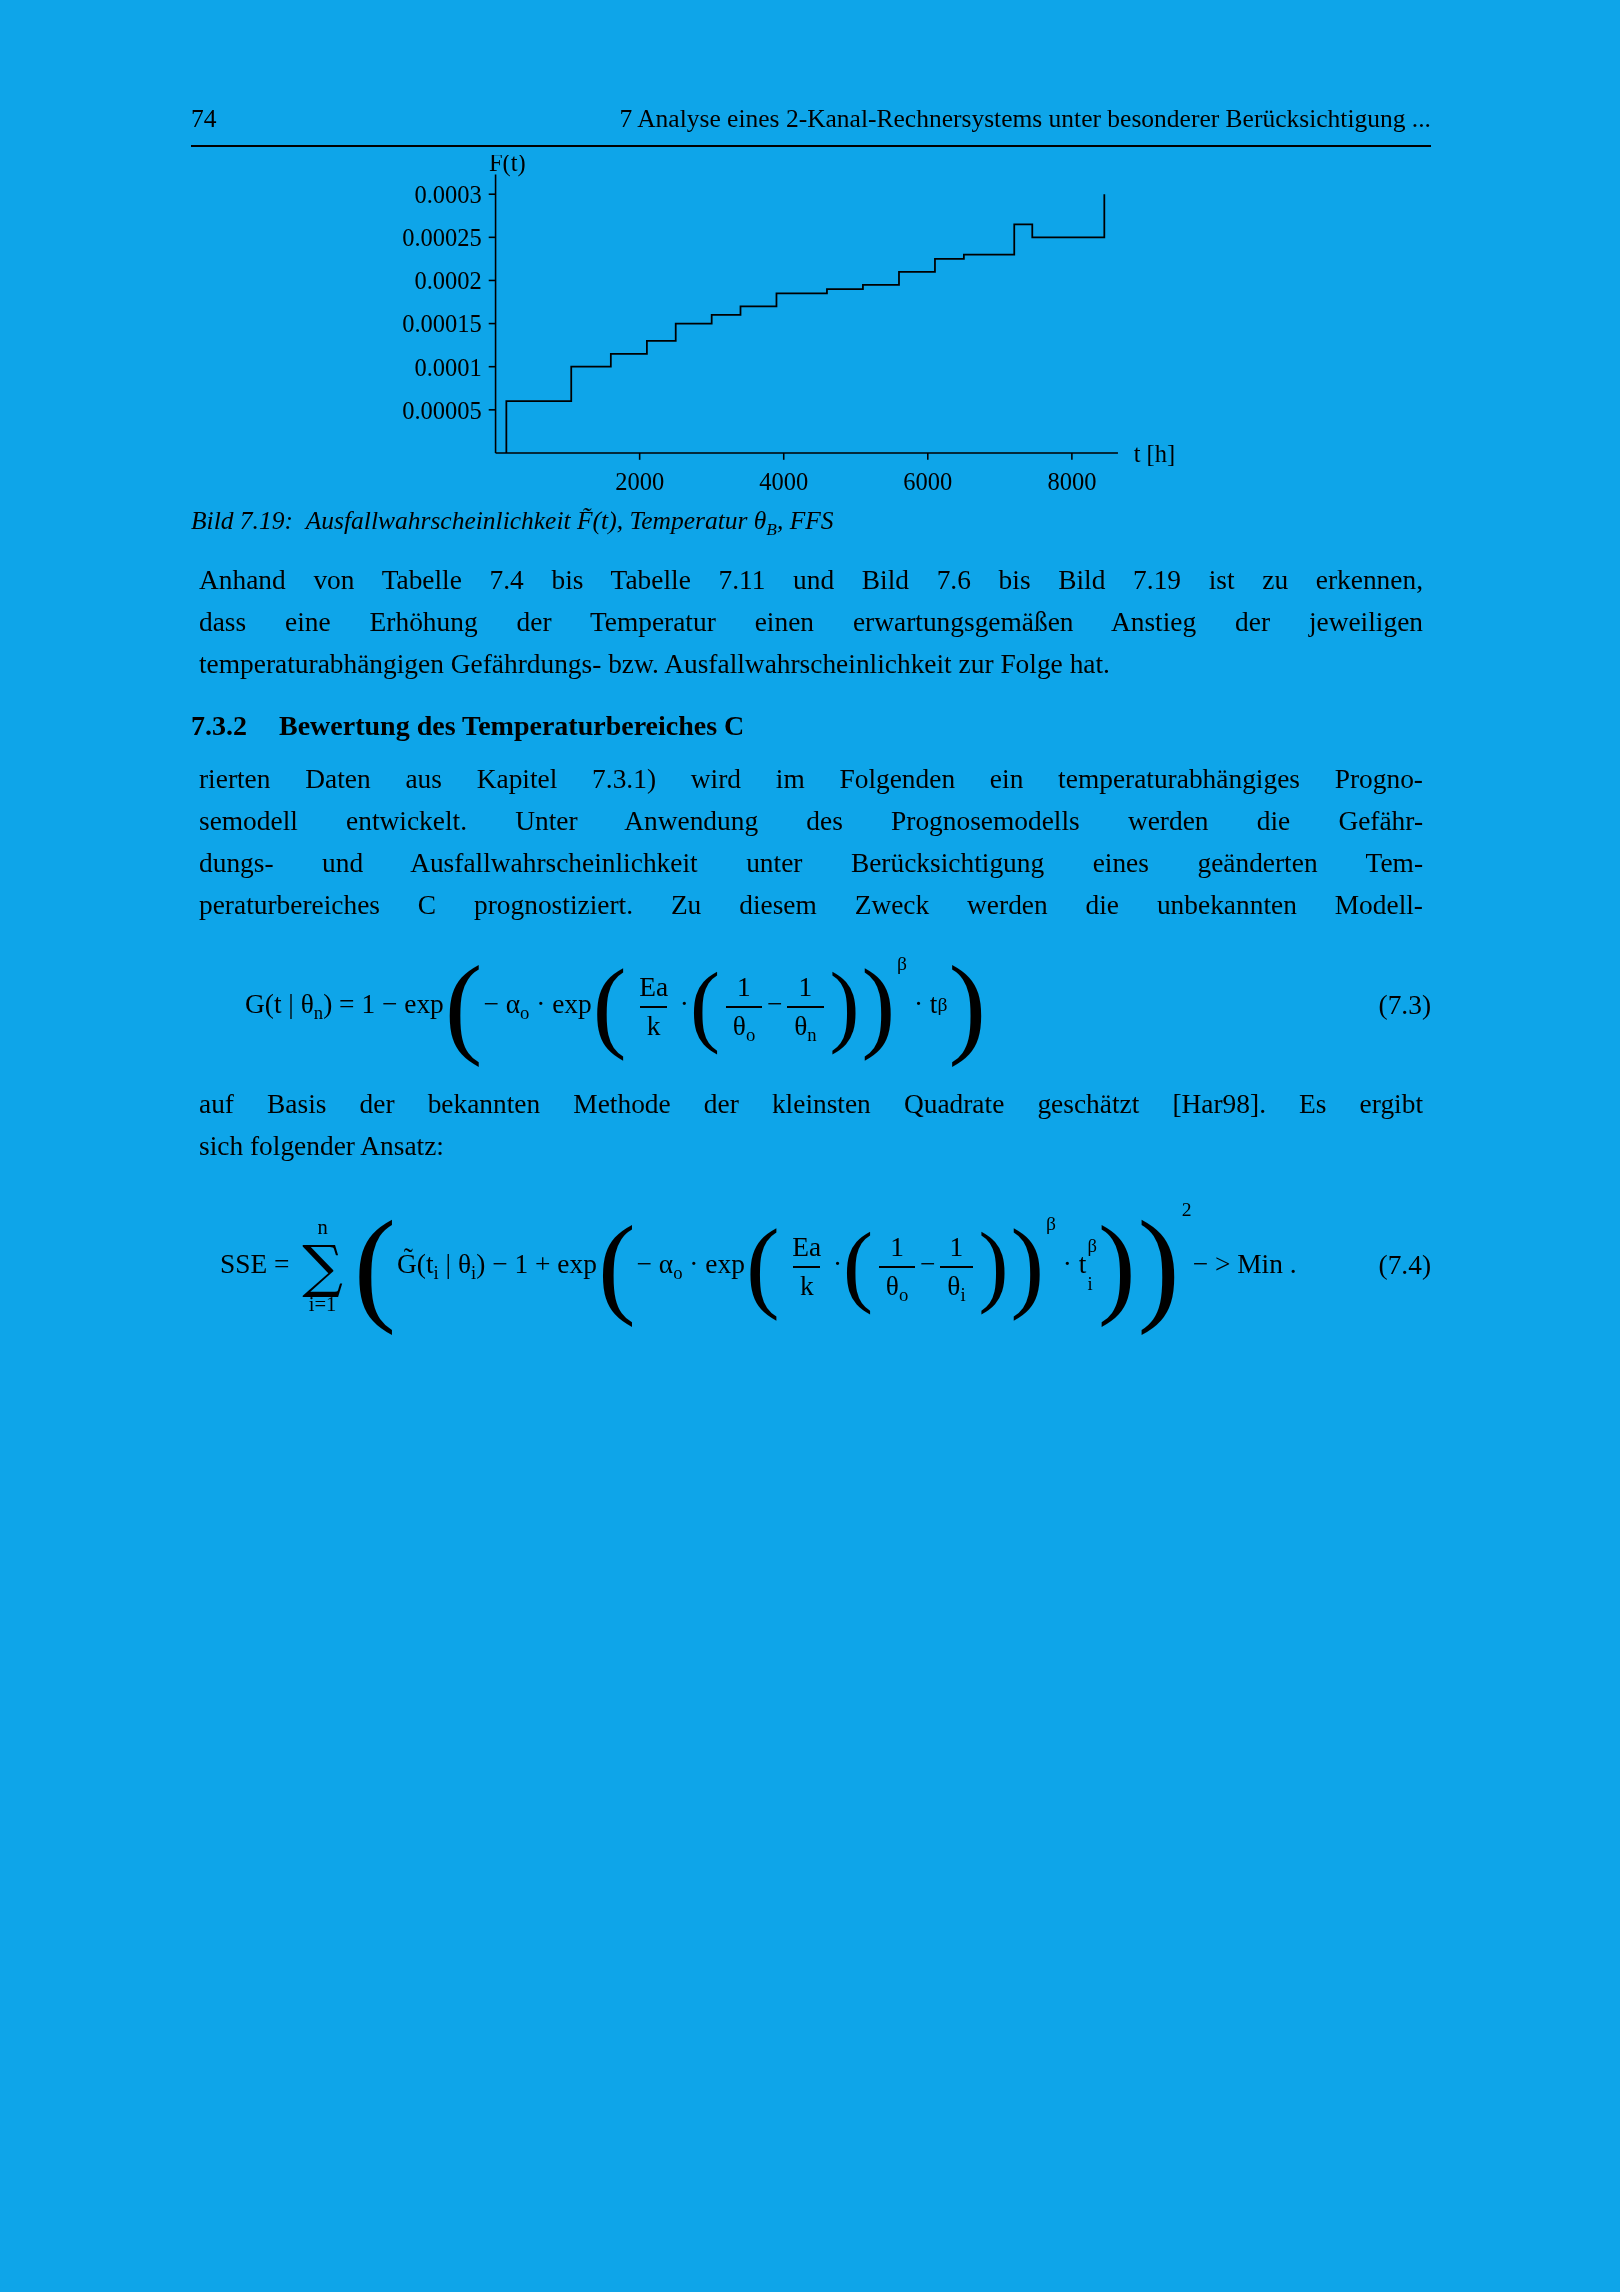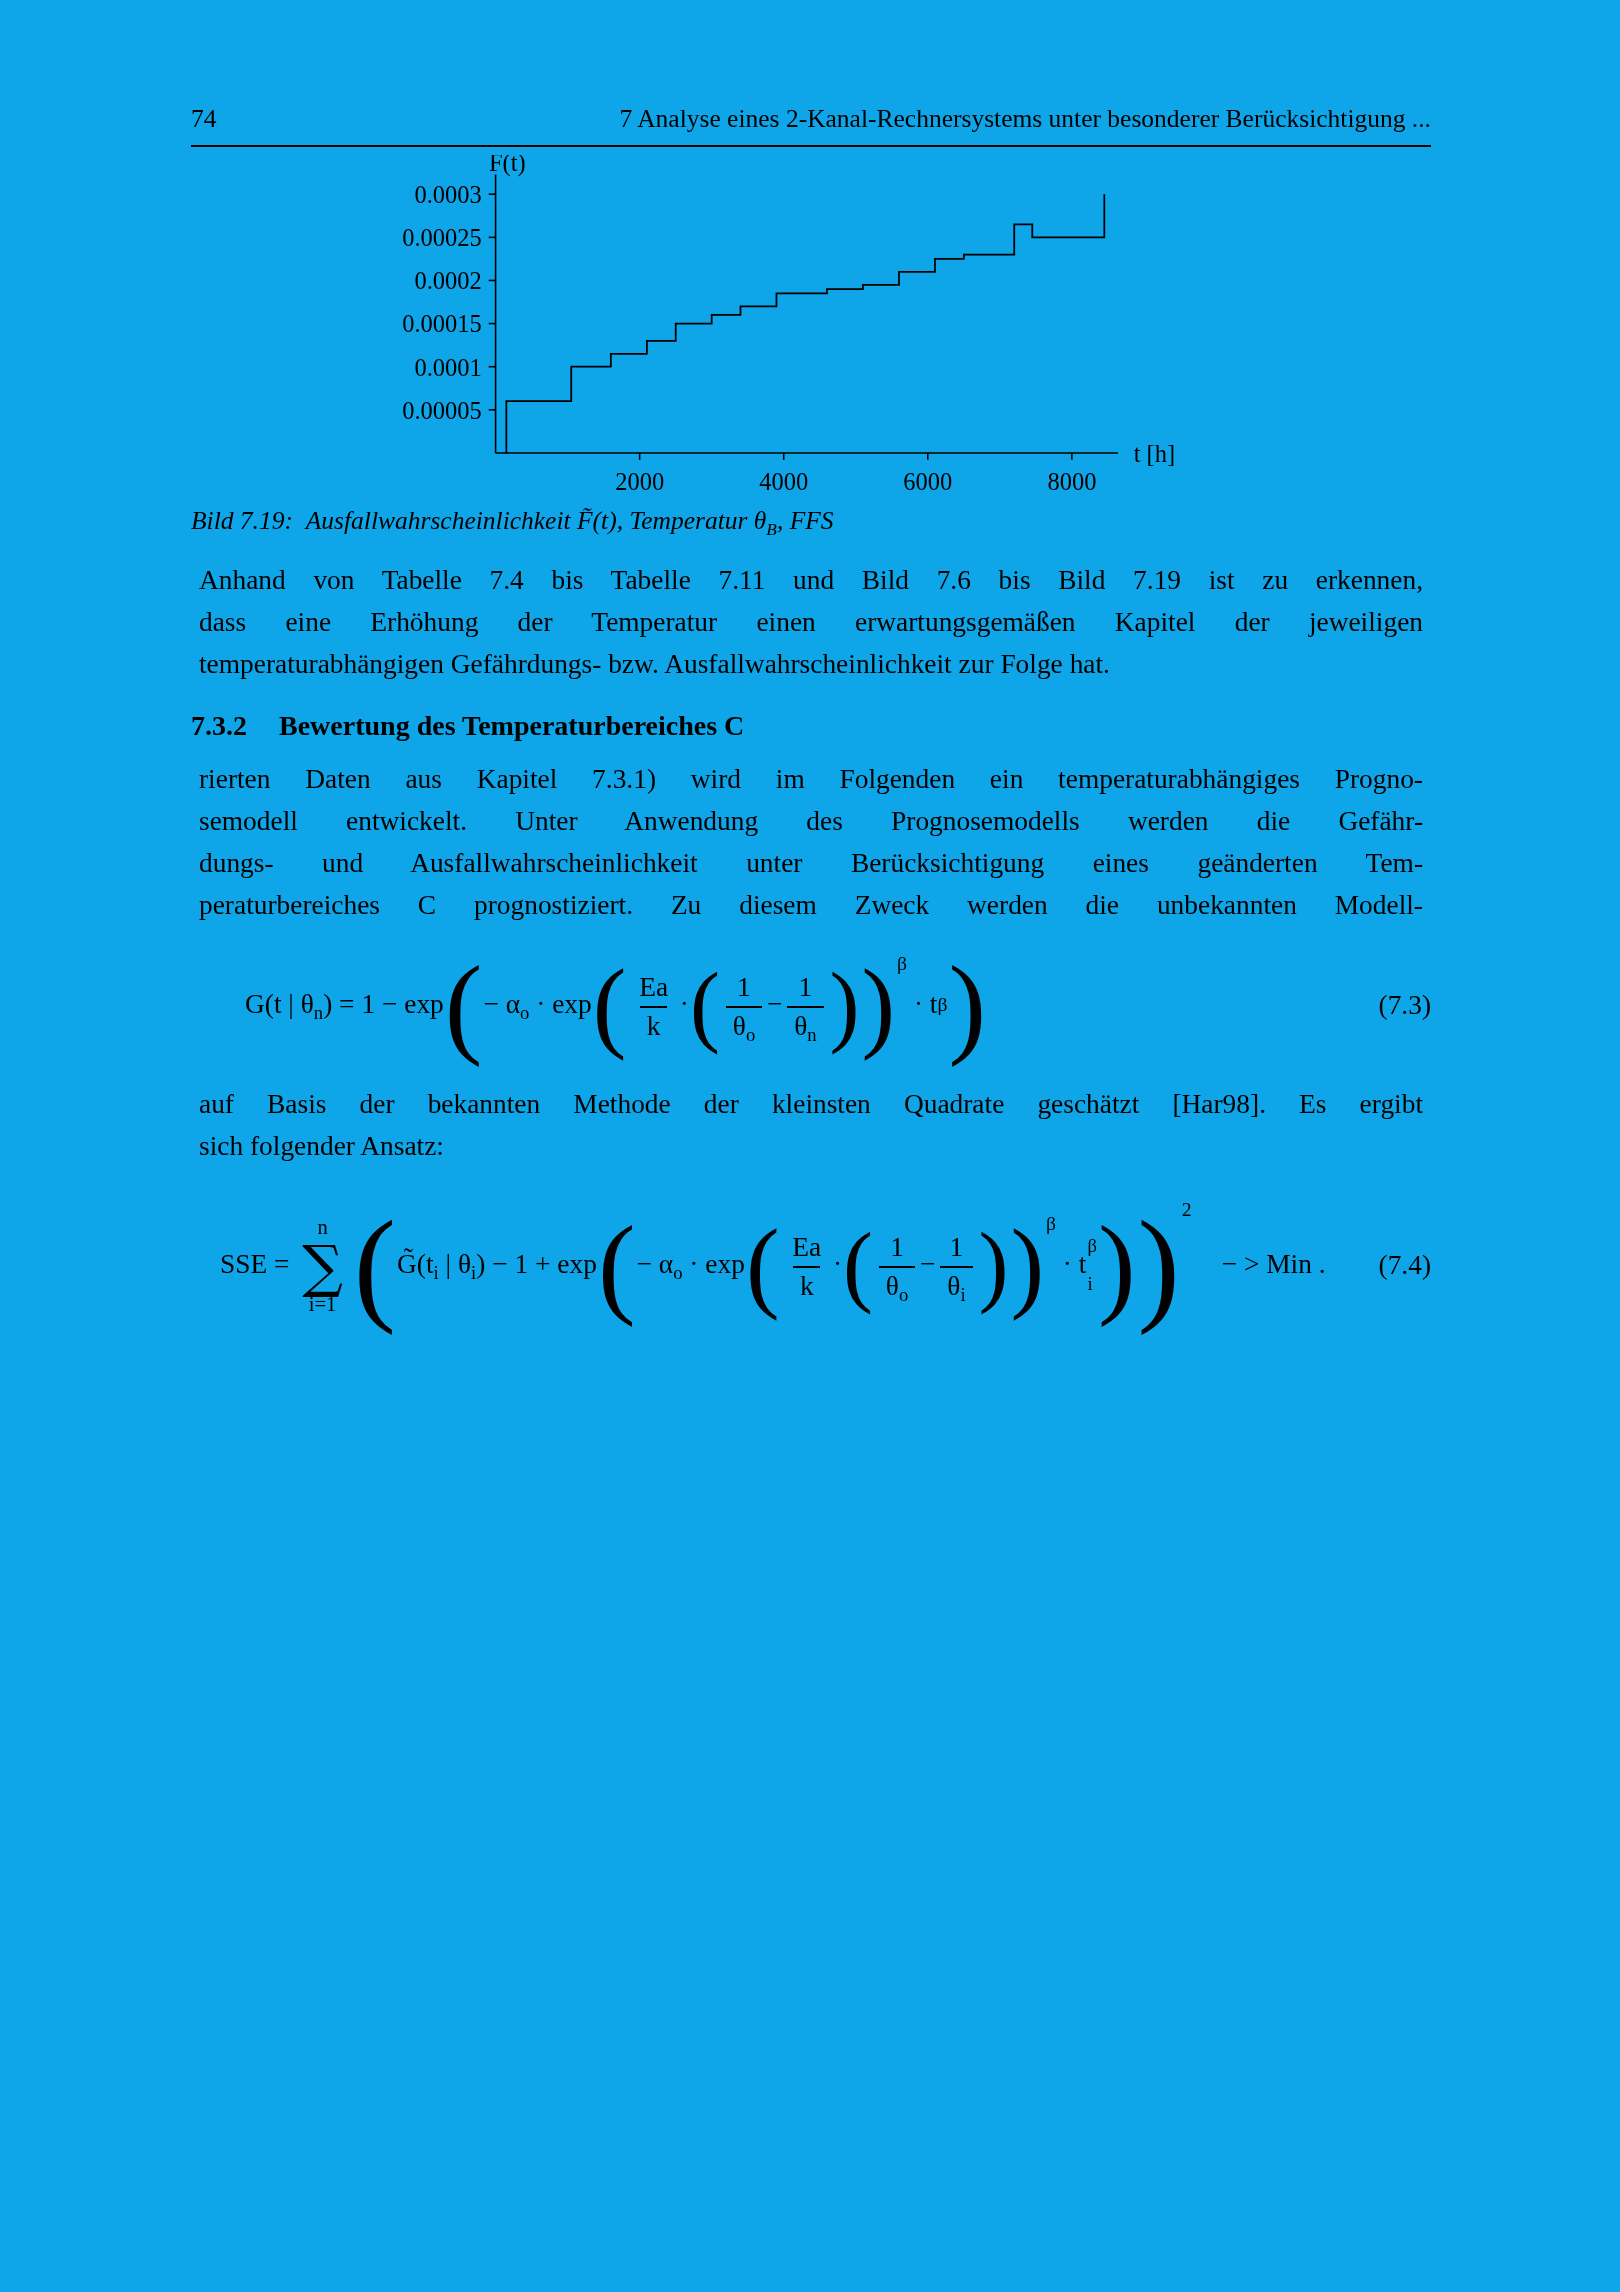--- a/index.html
+++ b/index.html
@@ -46,21 +46,21 @@
   .eq-row sup { font-size:19.6px; line-height:0; }
   .frac { display:inline-flex; flex-direction:column; align-items:center; 
           line-height:1.2; margin:0 4.9px; position:relative; top:2px; }
   .frac .num { padding:0 6.9px 2px 6.9px; }
   .frac .den { border-top:2px solid #000; padding:2px 6.9px 0 6.9px; }
   .sum { display:inline-flex; flex-direction:column; align-items:center; line-height:1;
          font-size:20.6px; margin:0 9.8px 0 5.9px; position:relative; top:1px; }
   .sum .sym { font-size:57px; line-height:0.85; font-family:"DejaVu Serif","DejaVu Sans",serif; padding:3.9px 0; }
   .tss { display:inline-flex; flex-direction:column; align-items:flex-start; justify-content:center;
          font-size:18.6px; line-height:1; gap:19.6px; margin-left:1px; }
-  .tail { line-height:33px; white-space:pre; margin-left:30px;text-align:center; }
+  .tail { line-height:33px; white-space:pre; margin-left:1px;text-align:center; }
 </style>
 </head>
 <body>
 
 <div class="page">
 
   <div class="header-row">
     <span>74</span>
     <span>7  Analyse eines 2-Kanal-Rechnersystems unter besonderer Berücksichtigung ...</span>
   </div>
@@ -95,21 +95,21 @@
         <polyline points="196.0,304.0 196.0,251.2 262.2,251.2 262.2,216.0 302.6,216.0 302.6,202.8 339.4,202.8 339.4,189.6 368.8,189.6 368.8,172.0 405.5,172.0 405.5,163.2 434.9,163.2 434.9,154.4 471.6,154.4 471.6,141.2 523.1,141.2 523.1,136.8 559.8,136.8 559.8,132.4 596.6,132.4 596.6,119.2 633.3,119.2 633.3,106.0 662.8,106.0 662.8,101.6 714.2,101.6 714.2,70.8 732.6,70.8 732.6,84.0 806.1,84.0 806.1,40.0" class="curve"></polyline>
       </svg>
   </div>
 
   <div class="caption">Bild 7.19:&nbsp;&nbsp;Ausfallwahrscheinlichkeit F̃(t), Temperatur θ<sub>B</sub>, FFS</div>
 
   <div class="body-text">
 
     <div class="para">
         <div class="jline">Anhand von Tabelle 7.4 bis Tabelle 7.11 und Bild 7.6 bis Bild 7.19 ist zu erkennen,</div>
-        <div class="jline">dass eine Erhöhung der Temperatur einen erwartungsgemäßen Kapitel der jeweiligen</div>
+        <div class="jline">dass eine Erhöhung der Temperatur einen erwartungsgemäßen Anstieg der jeweiligen</div>
         <div class="jline last">temperaturabhängigen Gefährdungs- bzw. Ausfallwahrscheinlichkeit zur Folge hat.</div>
       </div>
 
     <div class="section-heading">
       <span class="heading-num">7.3.2</span>
       <span>Bewertung des Temperaturbereiches C</span>
     </div>
 
     <div class="para">
         <div class="jline">rierten Daten aus Kapitel 7.3.1) wird im Folgenden ein temperaturabhängiges Progno-</div>

